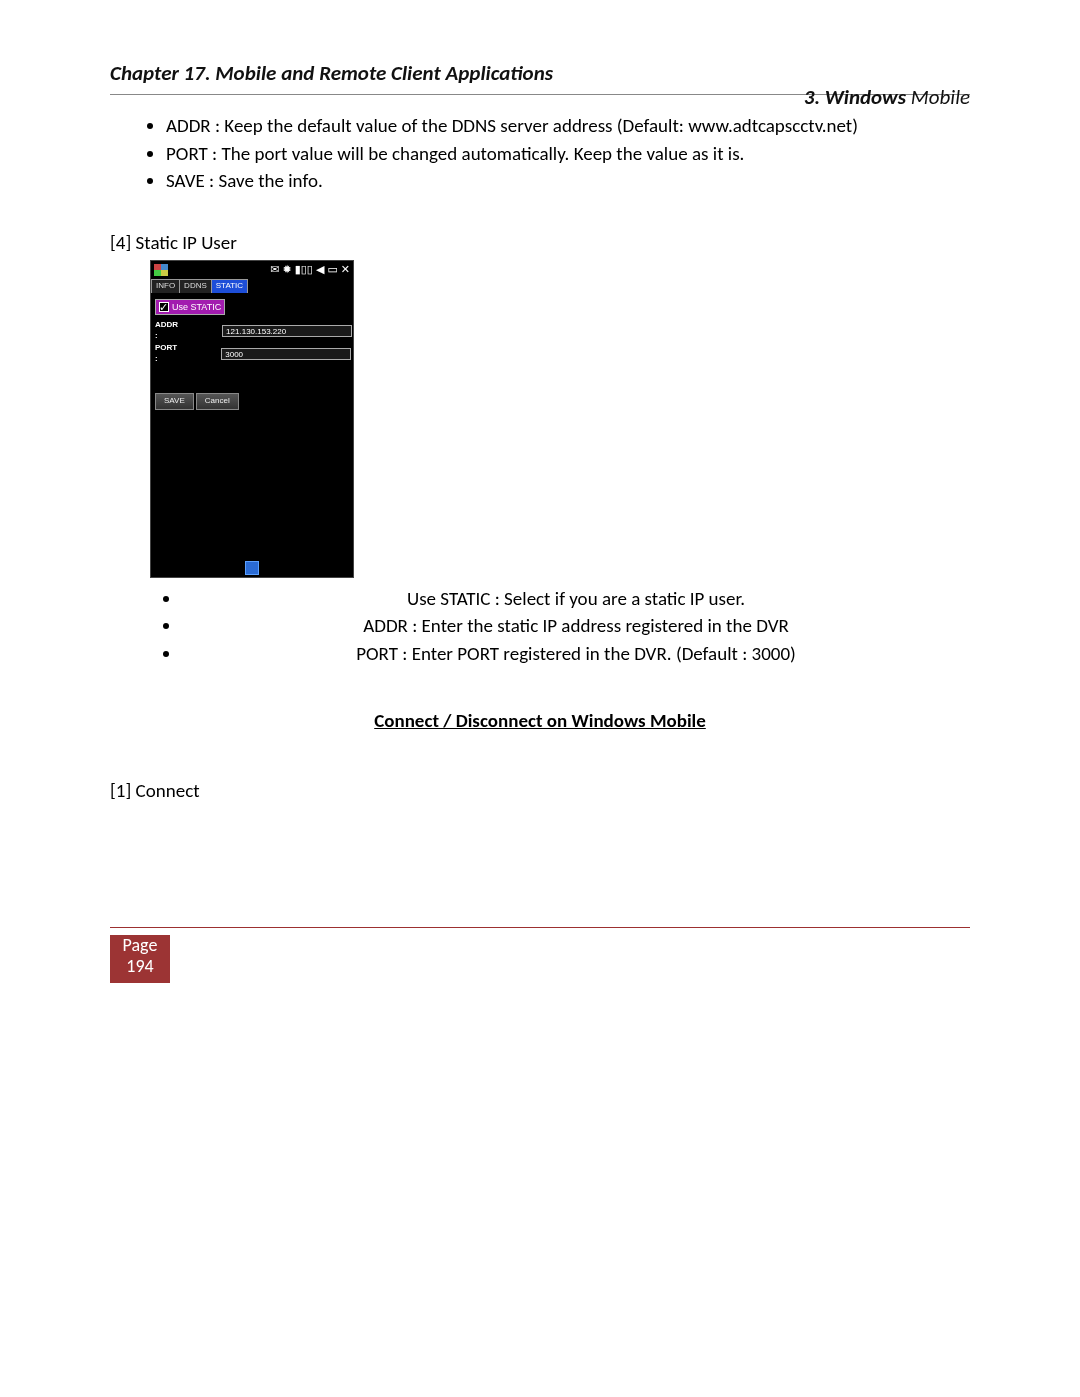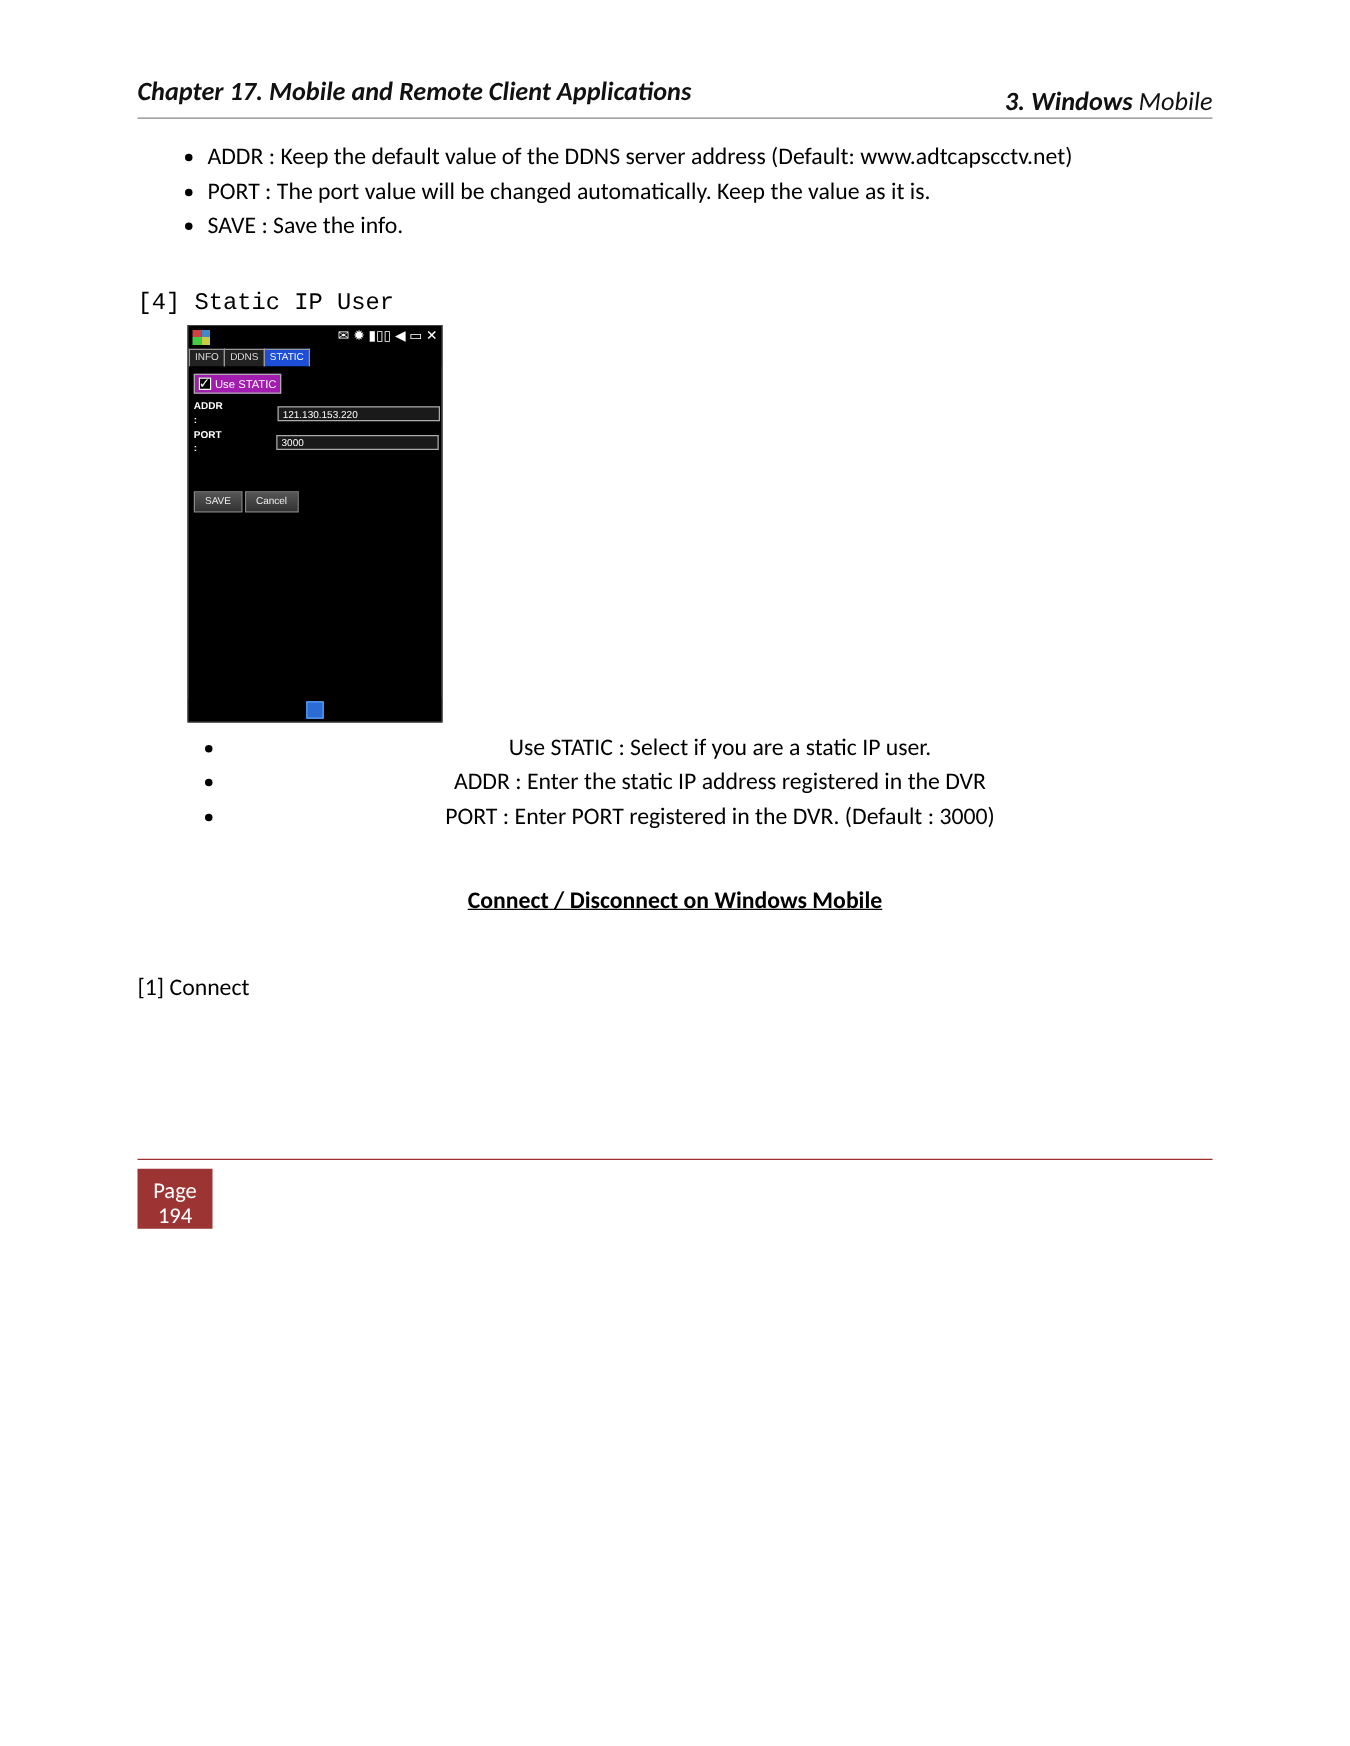--- a/index.html
+++ b/index.html
@@ -27,42 +27,41 @@
   }
   .chapter-title {
     font-style: italic;
     font-weight: bold;
     font-size: 21px;
     color: #111;
   }
   .section-title {
     position: absolute;
     right: 0;
-    top: 8px;
+    top: 24px;
     font-style: italic;
     font-size: 21px;
     color: #111;
   }
   .section-title .bold { font-weight: bold; }
   .content {
     font-size: 19px;
     line-height: 1.35;
     margin-top: 13px;
   }
   ul.top-bullets {
     margin: 0 0 36px 0;
     padding-left: 56px;
   }
   ul.top-bullets li {
     margin: 2px 0;
     list-style-type: disc;
   }
   .step-label {
     margin: 30px 0 4px 0;
-    font-family: Liberation Mono, monospace;
   }
   .screenshot-frame {
     width: 204px;
     height: 318px;
     margin-left: 40px;
     background: #000;
     position: relative;
     border: 1px solid #444;
     color: #fff;
     font-family: Tahoma, Arial, sans-serif;
@@ -215,21 +214,21 @@
     left: 110px;
     bottom: 88px;
     width: 60px;
     height: 48px;
     background: #9c3434;
     color: #fff;
     font-size: 18px;
     display: flex;
     flex-direction: column;
     align-items: center;
-    justify-content: flex-end;
+    justify-content: flex-start;
     line-height: 1.15;
   }
 </style>
 </head>
 <body>
 
 <div class="page">
 
   <div class="header">
     <div class="chapter-title">Chapter 17. Mobile and Remote Client Applications</div>

